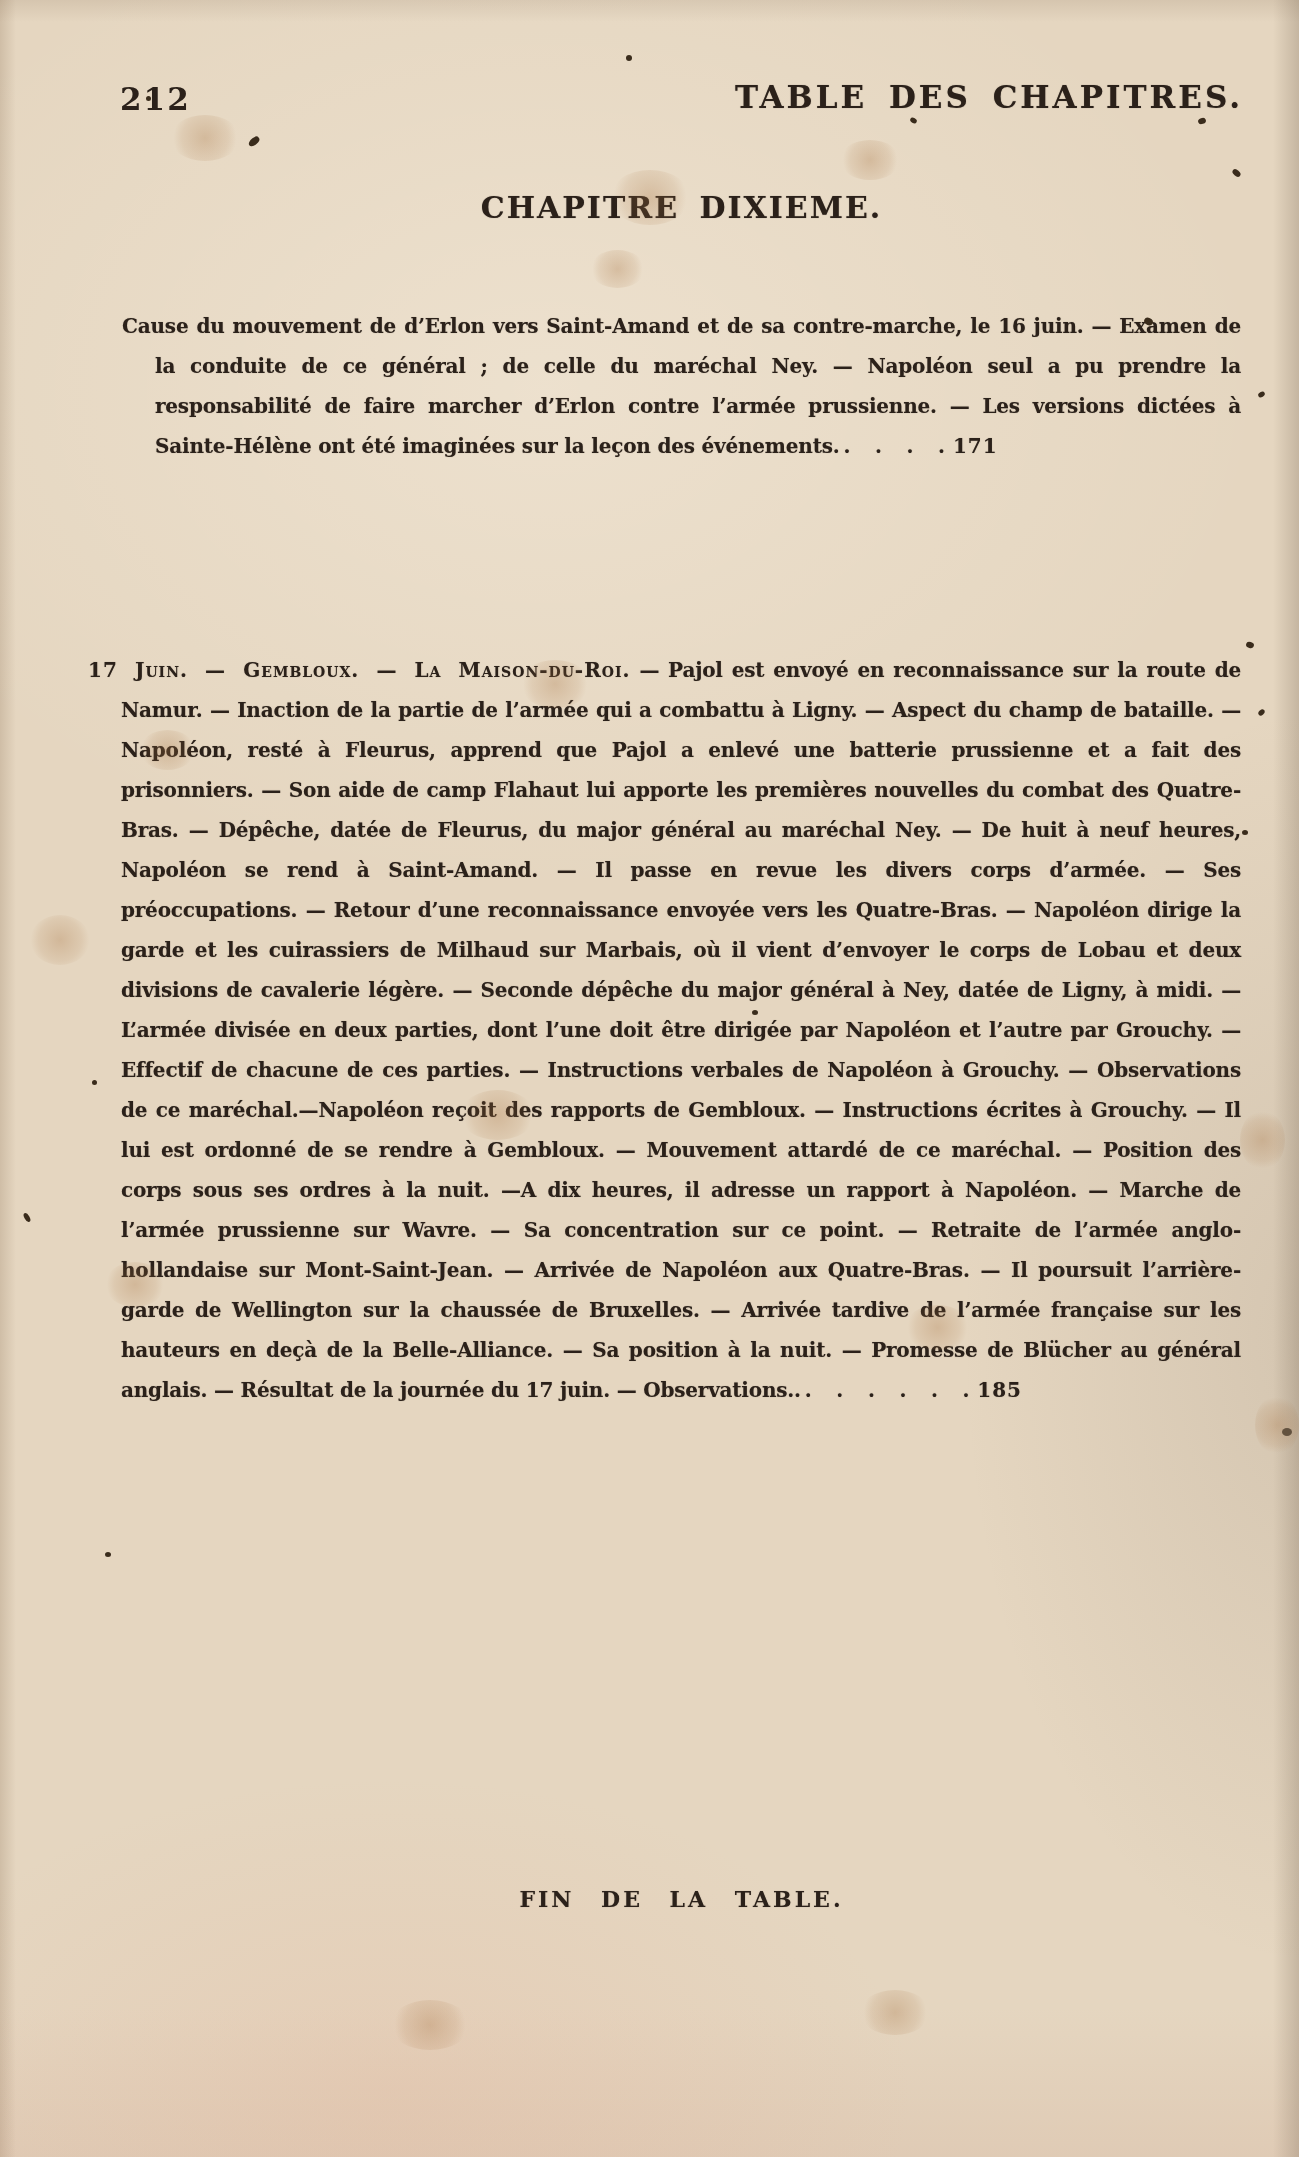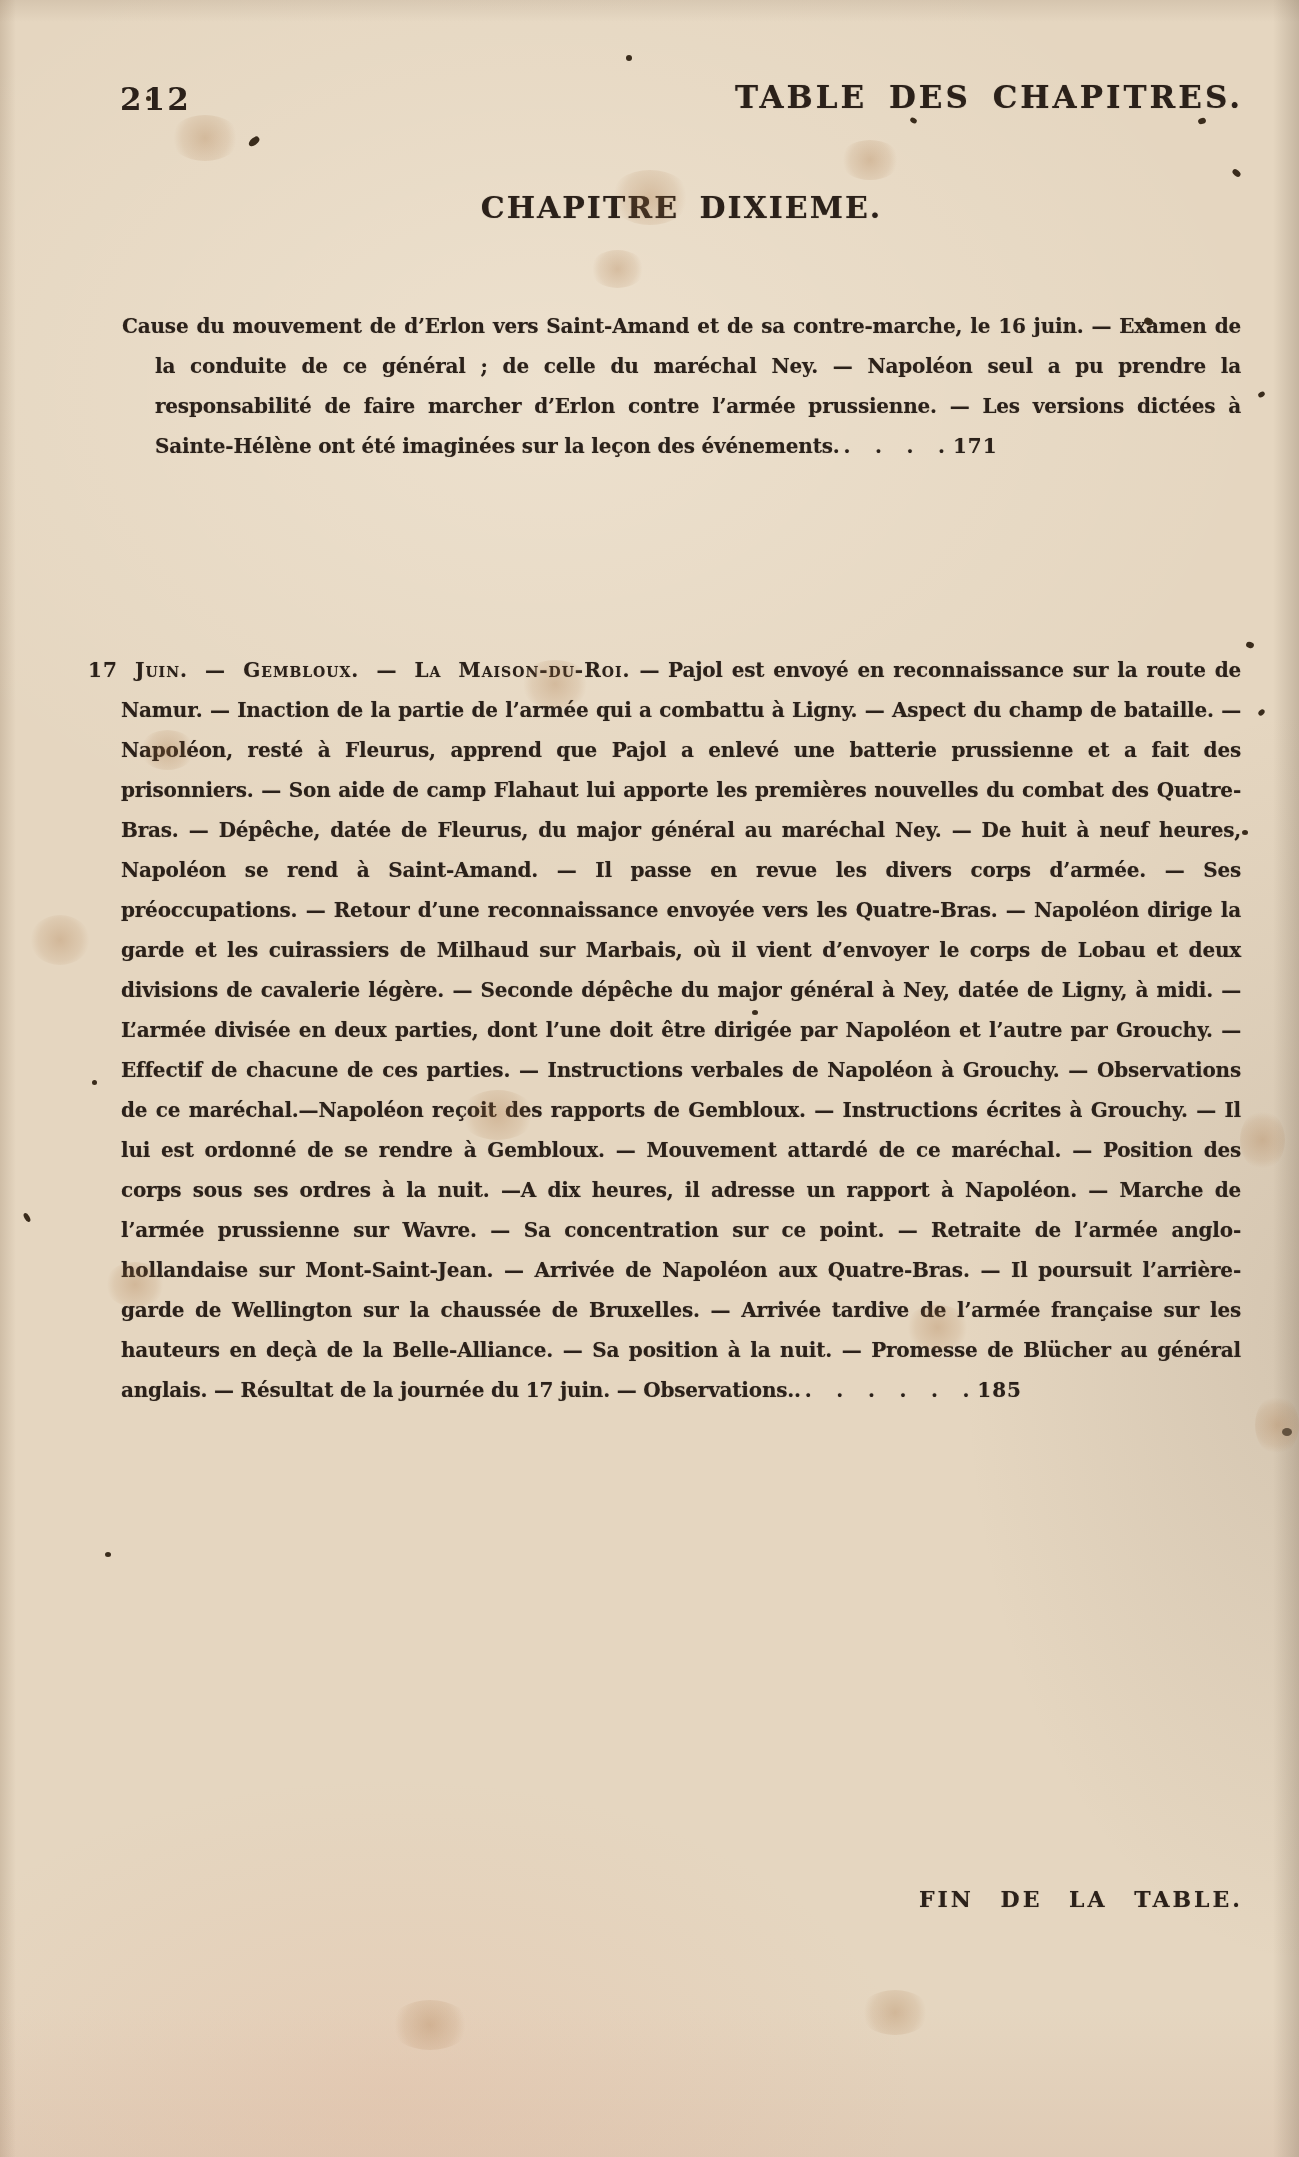--- a/index.html
+++ b/index.html
@@ -67,21 +67,21 @@
     letter-spacing: 1px;
   }
   .dot-leader {
     word-spacing: 18px;
     padding: 0 8px 0 4px;
     white-space: nowrap;
   }
   .page-reference { letter-spacing: 1px; }
   .page-footer {
     position: absolute; top: 1886px; left: 120px; right: 56px;
-    text-align: right;
+    text-align: center;
     font-size: 22px; letter-spacing: 3px; word-spacing: 16px;
     text-shadow: 0 0 1px rgba(43,33,26,0.4);
   }
   
   .spot {
     position: absolute; border-radius: 50%;
     background: radial-gradient(circle, rgba(165,112,62,0.30) 0%, rgba(165,112,62,0.12) 55%, rgba(165,112,62,0) 75%);
     pointer-events: none;
   }
   .speck {

